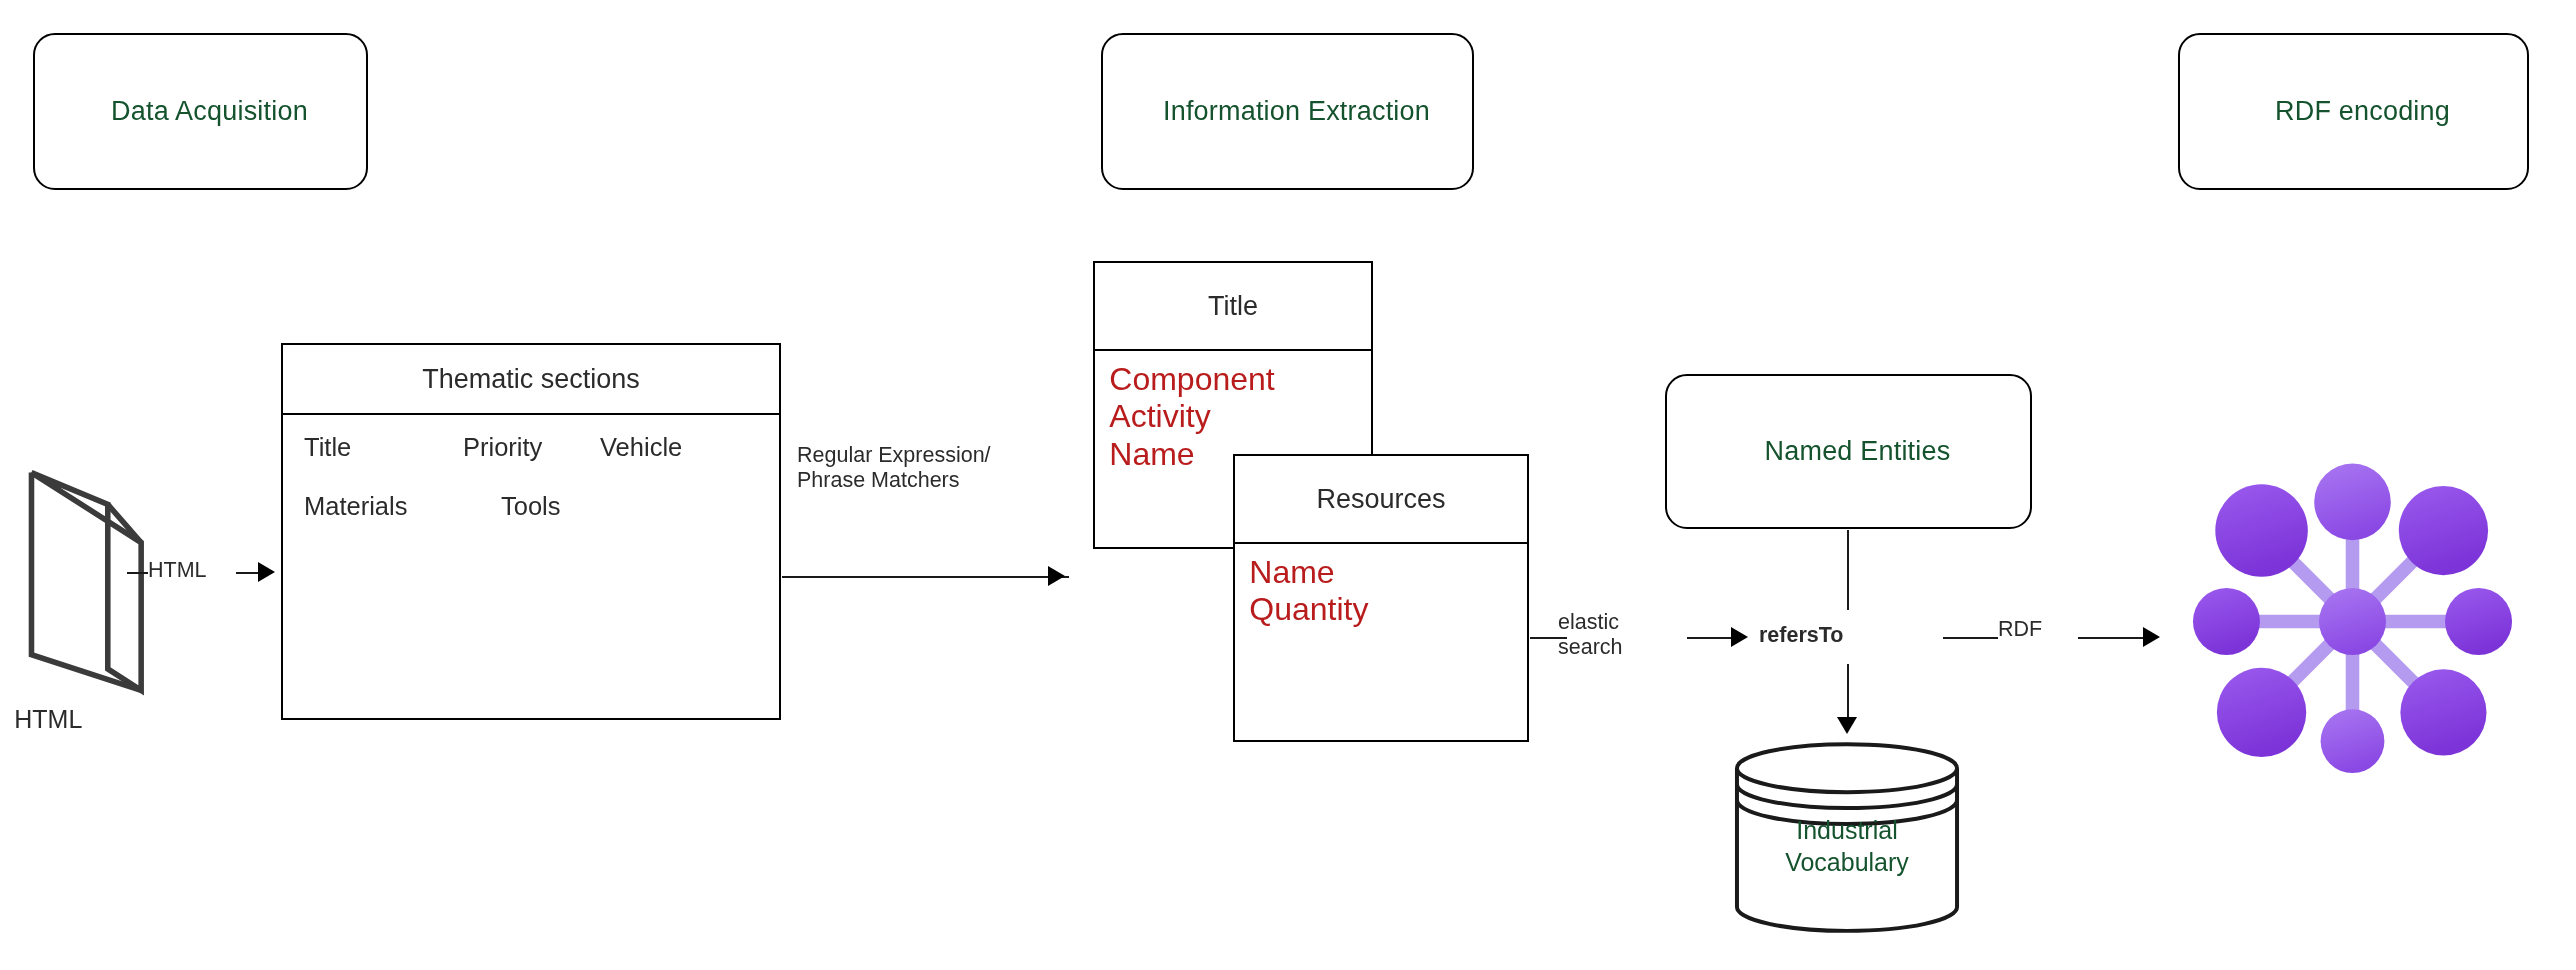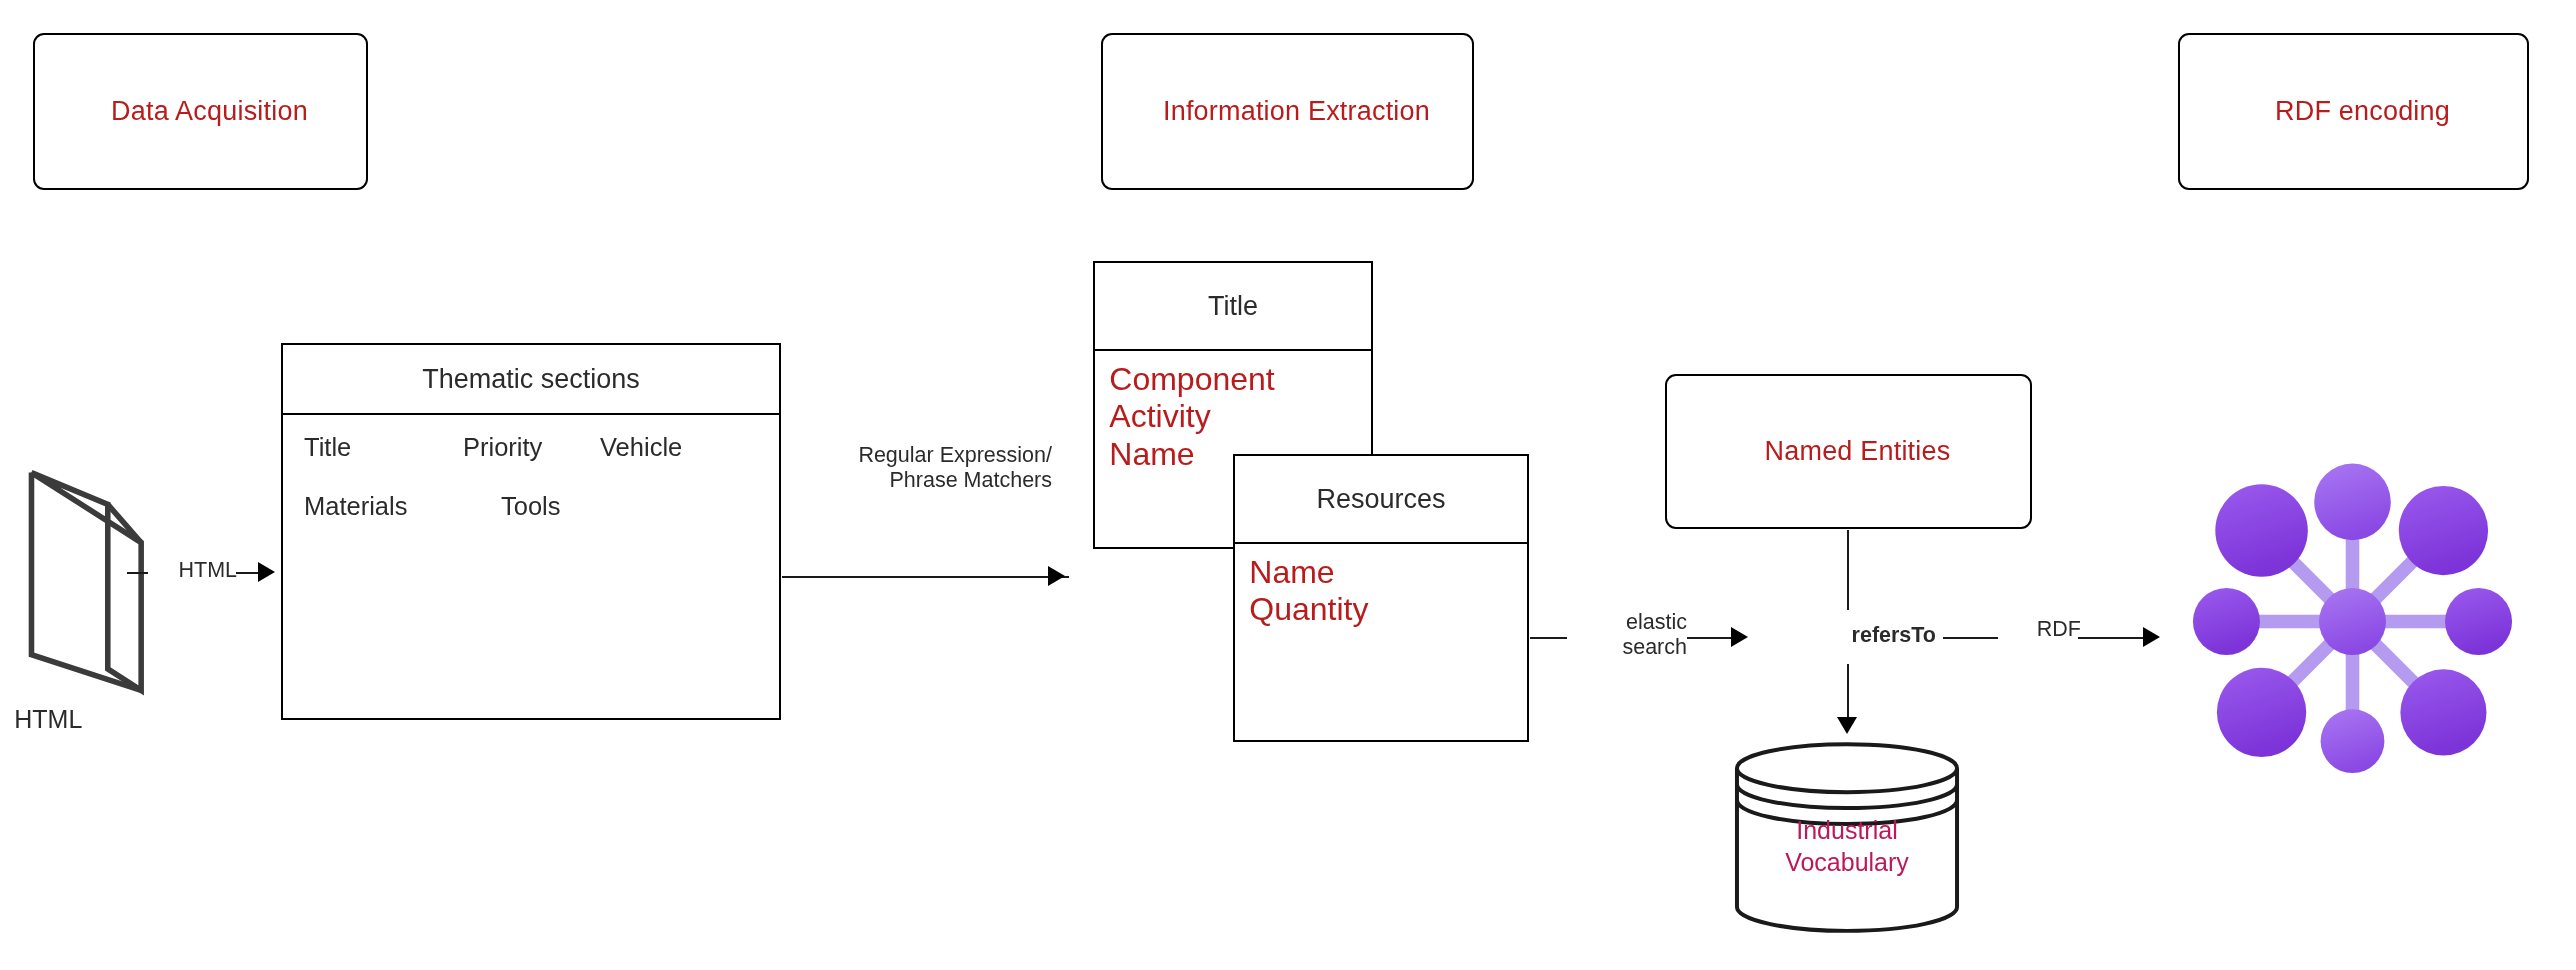--- a/index.html
+++ b/index.html
@@ -8,23 +8,23 @@
     font-family:"Liberation Sans","DejaVu Sans",sans-serif;
     color:#1a1a1a;
   }
   .stage{position:absolute;left:0;top:0;width:2576px;height:970px;}
 
   
   .abs{position:absolute;box-sizing:border-box;}
 
   
   .phase{
-    border:2.4px solid #000;border-radius:11px;background:#fff;
+    border:2.4px solid #000;border-radius:22px;background:#fff;
     display:flex;align-items:center;justify-content:center;
-    font-size:27px;color:#b91c1c;letter-spacing:0.2px;padding-left:18px;
+    font-size:27px;color:#14532d;letter-spacing:0.2px;padding-left:18px;
   }
   .phase span{white-space:nowrap;}
 
   
   .classbox{
     border:2.4px solid #000;background:#fff;
   }
   .classbox .cb-title{
     border-bottom:2.4px solid #000;
     display:flex;align-items:center;justify-content:center;
@@ -53,31 +53,31 @@
     border-top:10.4px solid transparent;border-bottom:10.4px solid transparent;
     border-left:17.5px solid #000;
   }
   .arrow-d{
     position:absolute;width:0;height:0;
     border-left:10.4px solid transparent;border-right:10.4px solid transparent;
     border-top:17.5px solid #000;
   }
   .edgelabel{
     position:absolute;font-size:21.5px;color:#2b2b2b;line-height:1.18;
-    text-align:right;white-space:pre-line;background:#fff;
+    text-align:left;white-space:pre-line;background:#fff;
   }
 
   
   .doc-icon{position:absolute;}
   .doc-caption{position:absolute;font-size:25px;color:#2b2b2b;}
 
   
   .cyl{position:absolute;}
   .cyl-label{
-    position:absolute;text-align:center;font-size:25px;color:#be185d;
+    position:absolute;text-align:center;font-size:25px;color:#14532d;
     line-height:1.28;white-space:pre-line;
   }
 
   
   .kg{position:absolute;}
 </style>
 </head>
 <body>
 
 <div class="stage">

